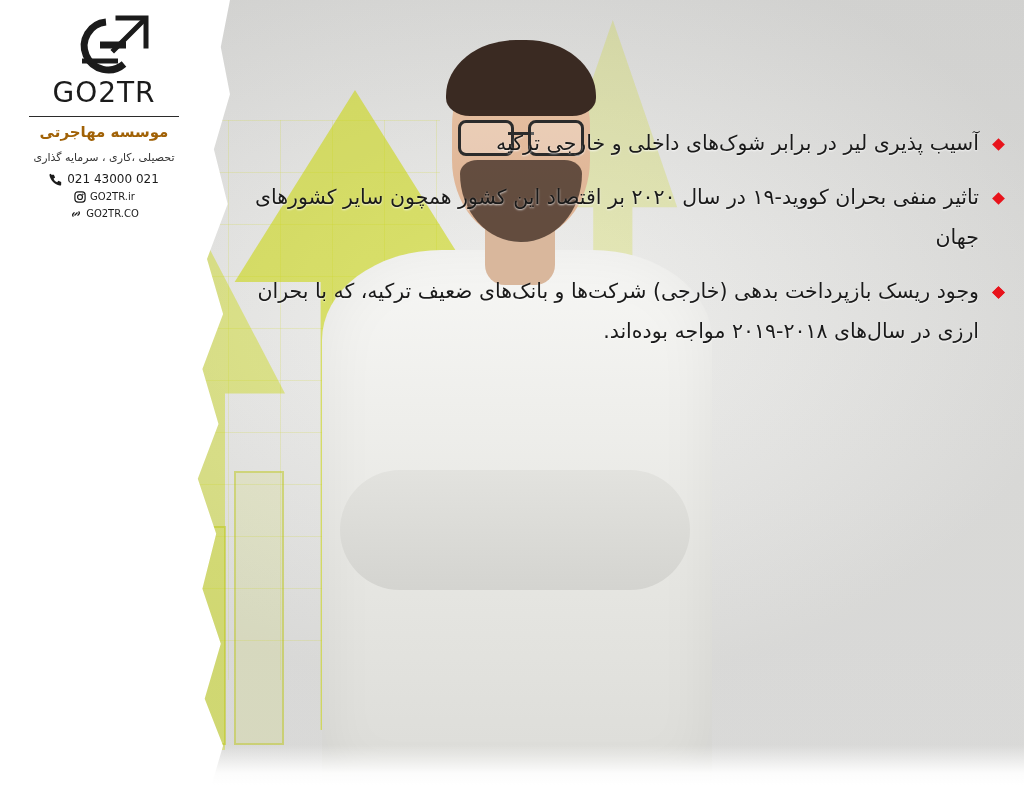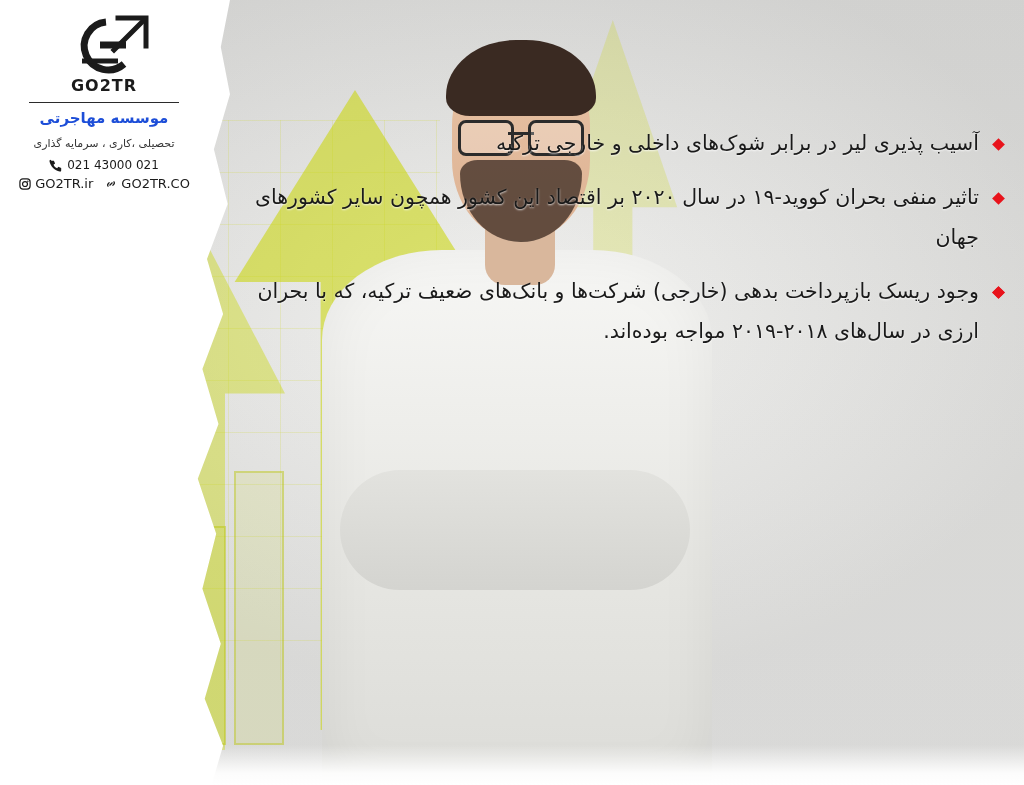--- a/index.html
+++ b/index.html
@@ -159,35 +159,35 @@
     left: 14px; top: 12px; width: 180px;
     text-align: center;
   }
   .logo-mark {
     position: relative;
     width: 96px; height: 66px;
     margin: 0 auto 2px;
   }
   .logo-mark svg { display: block; }
   .logo-word {
-    font-size: 16px;
-    font-weight: bold;
+    font-size: 28px;
+    font-weight: normal;
     letter-spacing: 1px;
     color: #1b1b1b;
     margin-top: -4px;
   }
   .logo-rule {
     width: 150px; height: 1px;
     background: #2b2b2b;
     margin: 7px auto 6px;
   }
   .logo-fa-1 {
     font-size: 15px;
     font-weight: bold;
-    color: #1d4ed8;
+    color: #a16207;
     direction: rtl;
   }
   .logo-fa-2 {
     font-size: 11px;
     color: #333;
     direction: rtl;
     margin-top: 10px;
   }
   .logo-contact {
     margin-top: 8px;
@@ -197,21 +197,21 @@
     text-align: left;
   }
   .contact-row {
     display: flex;
     align-items: center;
     justify-content: center;
     gap: 5px;
     margin-top: 4px;
     font-size: 12px;
   }
-  .contact-row.small { font-size: 13px; gap: 11px; }
+  .contact-row.small { font-size: 10px; gap: 4px; flex-direction: column; }
   .ic {
     display: inline-flex;
     align-items: center;
     justify-content: center;
     width: 13px; height: 13px;
     color: #1b1b1b;
   }
   .ic svg { display:block; }
 
   

